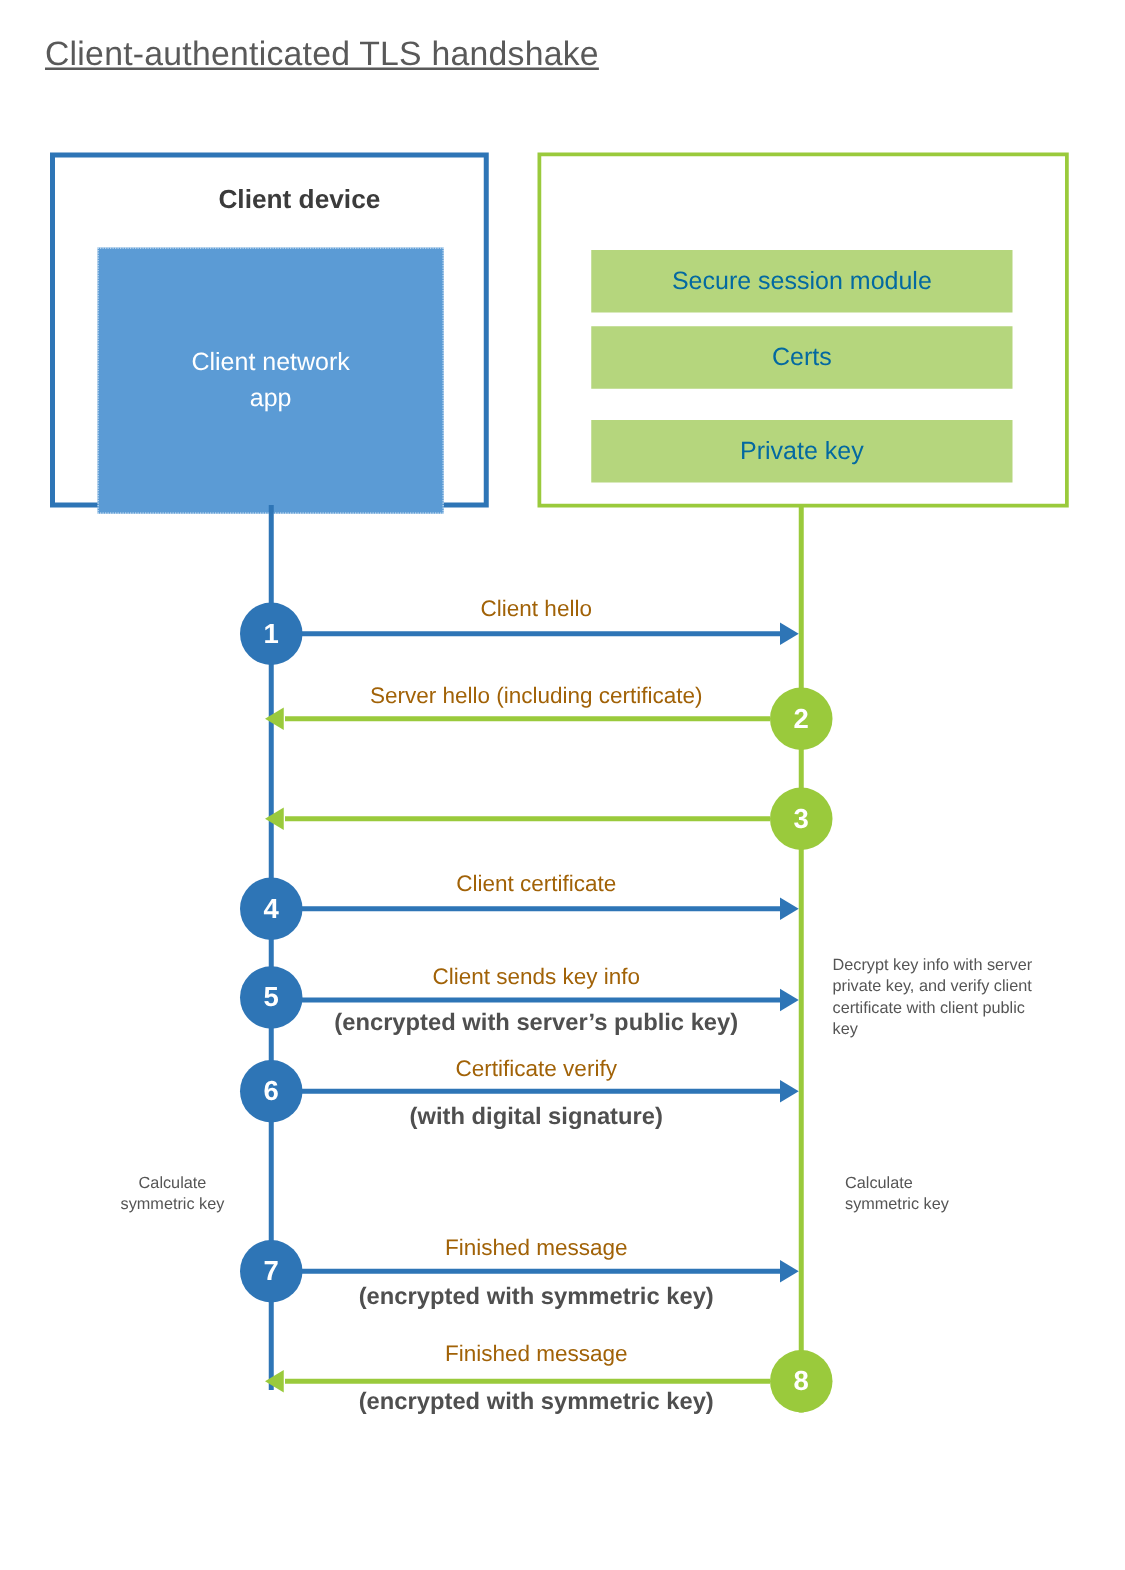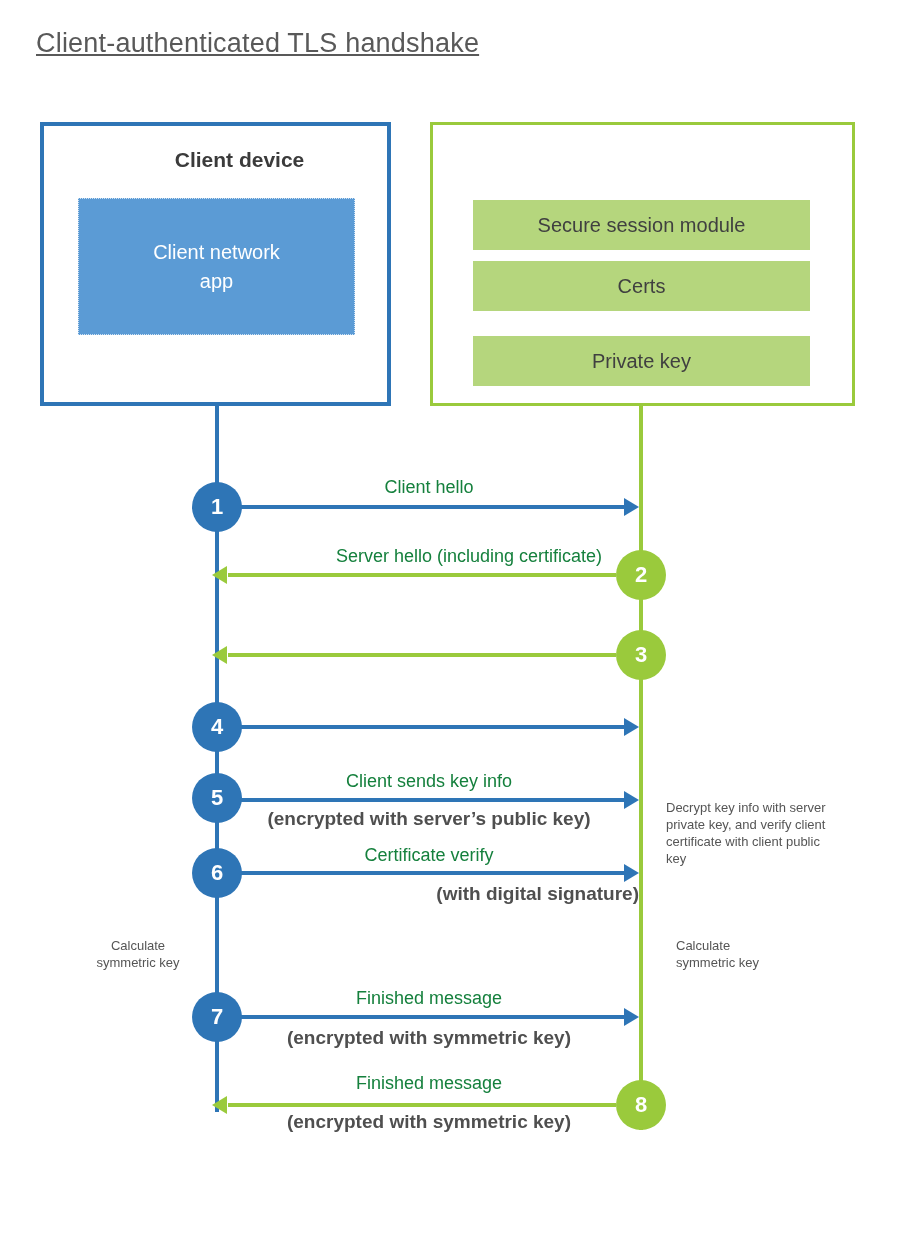--- a/index.html
+++ b/index.html
@@ -9,51 +9,51 @@
   .page-title{position:absolute;left:36px;top:28px;font-size:27px;font-weight:300;color:#595959;letter-spacing:.2px;text-decoration:underline;}
 
   
   .actor-box{position:absolute;background:#fff;box-sizing:border-box;}
   .client-box{left:40px;top:122px;width:351px;height:284px;border:4px solid #2e75b6;}
   .server-box{left:430px;top:122px;width:425px;height:284px;border:3px solid #9aca3c;}
   .actor-title{position:absolute;width:100%;text-align:center;font-size:21px;font-weight:700;color:#3b3b3b;}
   .client-title{left:40px;top:148px;width:351px;padding-left:24px;}
   .server-title{left:430px;top:148px;width:425px;}
 
-  .client-app{position:absolute;left:78px;top:198px;width:277px;height:137px;background:#5b9bd5;
+  .client-app{position:absolute;left:78px;top:198px;width:277px;height:213px;background:#5b9bd5;
     border:1px dotted #cfe3f5;box-sizing:border-box;display:flex;align-items:center;justify-content:center;
     color:#fff;font-size:20px;text-align:center;white-space:pre-line;line-height:1.45;}
 
   .server-bar{position:absolute;left:473px;width:337px;height:50px;background:#b5d67d;
-    color:#404040;font-size:20px;text-align:center;line-height:50px;}
+    color:#0369a1;font-size:20px;text-align:center;line-height:50px;}
   .bar-1{top:200px;} .bar-2{top:261px;} .bar-3{top:336px;}
 
   
   .lifeline{position:absolute;width:4px;z-index:1;}
   .lifeline.blue{left:215px;top:404px;height:708px;background:#2e75b6;}
   .lifeline.green{left:639px;top:404px;height:726px;background:#9aca3c;}
 
   
   .hline{position:absolute;height:4px;z-index:2;}
   .hline.blue{background:#2e75b6;left:240px;width:385px;}
   .hline.green{background:#9aca3c;left:228px;width:388px;}
   .ah{position:absolute;width:0;height:0;z-index:2;}
   .ah-right{border-top:9px solid transparent;border-bottom:9px solid transparent;border-left:15px solid #2e75b6;left:624px;}
   .ah-left{border-top:9px solid transparent;border-bottom:9px solid transparent;border-right:15px solid #9aca3c;left:212px;}
 
   .step-circle{position:absolute;width:50px;height:50px;border-radius:50%;color:#fff;font-weight:700;font-size:22px;
     display:flex;align-items:center;justify-content:center;z-index:3;}
   .step-circle.blue{background:#2e75b6;left:192px;}
   .step-circle.green{background:#9aca3c;left:616px;}
 
-  .msg-label{position:absolute;left:219px;width:420px;text-align:center;font-size:18px;color:#15803d;z-index:2;}
+  .msg-label{position:absolute;left:219px;width:420px;text-align:center;font-size:18px;color:#a16207;z-index:2;}
   .msg-sub{position:absolute;left:219px;width:420px;text-align:center;font-size:19px;color:#4f4f4f;z-index:2;font-weight:bold;}
 
   .side-note{position:absolute;font-size:13px;color:#555;line-height:1.32;}
-  .note-decrypt{left:666px;top:763px;width:162px;margin-top:36px;}
+  .note-decrypt{left:666px;top:763px;width:162px;}
   .note-calc-left{left:82px;top:937px;width:112px;text-align:center;}
   .note-calc-right{left:676px;top:937px;width:112px;text-align:left;}
 </style>
 </head>
 <body>
 
 <div class="canvas">
 
   <div class="page-title">Client-authenticated TLS handshake</div>
 
@@ -68,44 +68,45 @@
   <div class="server-bar bar-3">Private key</div>
 
   <div class="lifeline blue"></div>
   <div class="lifeline green"></div>
 
   <div class="msg-label" style="top:477px;">Client hello</div>
   <div class="hline blue" style="top:505px;"></div>
   <div class="ah ah-right" style="top:498px;"></div>
   <div class="step-circle blue" style="top:482px;">1</div>
 
-  <div class="msg-label" style="top:546px;padding-left:40px;">Server hello (including certificate)</div>
+  <div class="msg-label" style="top:546px;">Server hello (including certificate)</div>
   <div class="hline green" style="top:573px;"></div>
   <div class="ah ah-left" style="top:566px;"></div>
   <div class="step-circle green" style="top:550px;">2</div>
 
   <div class="hline green" style="top:653px;"></div>
   <div class="ah ah-left" style="top:646px;"></div>
   <div class="step-circle green" style="top:630px;">3</div>
 
+  <div class="msg-label" style="top:697px;">Client certificate</div>
   <div class="hline blue" style="top:725px;"></div>
   <div class="ah ah-right" style="top:718px;"></div>
   <div class="step-circle blue" style="top:702px;">4</div>
 
   <div class="msg-label" style="top:771px;">Client sends key info</div>
   <div class="hline blue" style="top:798px;"></div>
   <div class="ah ah-right" style="top:791px;"></div>
   <div class="step-circle blue" style="top:773px;">5</div>
   <div class="msg-sub" style="top:808px;">(encrypted with server’s public key)</div>
 
   <div class="msg-label" style="top:845px;">Certificate verify</div>
   <div class="hline blue" style="top:871px;"></div>
   <div class="ah ah-right" style="top:864px;"></div>
   <div class="step-circle blue" style="top:848px;">6</div>
-  <div class="msg-sub" style="top:883px;text-align:right;">(with digital signature)</div>
+  <div class="msg-sub" style="top:883px;">(with digital signature)</div>
 
   <div class="msg-label" style="top:988px;">Finished message</div>
   <div class="hline blue" style="top:1015px;"></div>
   <div class="ah ah-right" style="top:1008px;"></div>
   <div class="step-circle blue" style="top:992px;">7</div>
   <div class="msg-sub" style="top:1027px;">(encrypted with symmetric key)</div>
 
   <div class="msg-label" style="top:1073px;">Finished message</div>
   <div class="hline green" style="top:1103px;"></div>
   <div class="ah ah-left" style="top:1096px;"></div>

